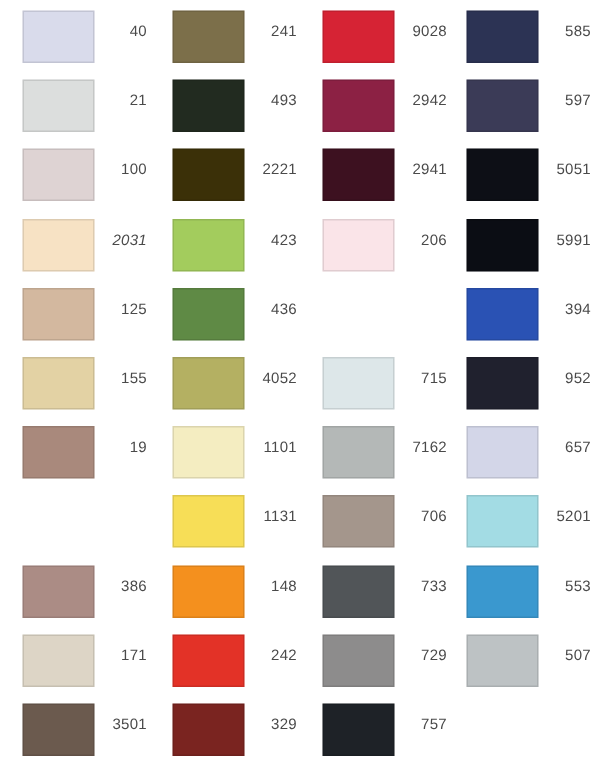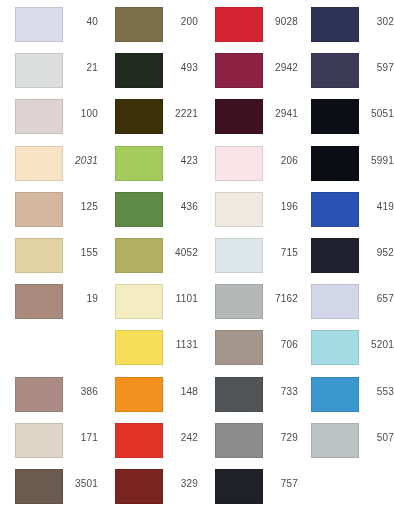--- a/index.html
+++ b/index.html
@@ -102,21 +102,21 @@
       </div>
       <div class="swatch-row" style="top: 465px;">
         <div class="swatch" title="3501" style="background-color: rgb(107, 90, 78);"></div>
         <div class="swatch-label">3501</div>
       </div>
       <div class="swatch-row" style="top: 511.2px;"></div>
     </div>
     <div class="column col-1">
       <div class="swatch-row" style="top: 3px;">
         <div class="swatch" title="369" style="background-color: rgb(124, 111, 74);"></div>
-        <div class="swatch-label">200</div>
+        <div class="swatch-label">241</div>
       </div>
       <div class="swatch-row" style="top: 49.2px;">
         <div class="swatch" title="493" style="background-color: rgb(34, 43, 32);"></div>
         <div class="swatch-label">493</div>
       </div>
       <div class="swatch-row" style="top: 95.4px;">
         <div class="swatch" title="4801" style="background-color: rgb(59, 48, 8);"></div>
         <div class="swatch-label">2221</div>
       </div>
       <div class="swatch-row" style="top: 141.6px;">
@@ -163,24 +163,20 @@
         <div class="swatch-label">2942</div>
       </div>
       <div class="swatch-row" style="top: 95.4px;">
         <div class="swatch" title="2941" style="background-color: rgb(61, 17, 32);"></div>
         <div class="swatch-label">2941</div>
       </div>
       <div class="swatch-row" style="top: 141.6px;">
         <div class="swatch" title="206" style="background-color: rgb(250, 228, 232);"></div>
         <div class="swatch-label">206</div>
       </div>
-      <div class="swatch-row" style="top: 187.8px;">
-        <div class="swatch" title="196" style="background-color: rgb(239, 233, 223);"></div>
-        <div class="swatch-label">196</div>
-      </div>
       <div class="swatch-row" style="top: 234px;">
         <div class="swatch" title="715" style="background-color: rgb(221, 231, 233);"></div>
         <div class="swatch-label">715</div>
       </div>
       <div class="swatch-row" style="top: 280.2px;">
         <div class="swatch" title="7162" style="background-color: rgb(180, 184, 183);"></div>
         <div class="swatch-label">7162</div>
       </div>
       <div class="swatch-row" style="top: 326.4px;">
         <div class="swatch" title="706" style="background-color: rgb(164, 150, 140);"></div>
@@ -196,37 +192,37 @@
       </div>
       <div class="swatch-row" style="top: 465px;">
         <div class="swatch" title="757" style="background-color: rgb(30, 34, 39);"></div>
         <div class="swatch-label">757</div>
       </div>
       <div class="swatch-row" style="top: 511.2px;"></div>
     </div>
     <div class="column col-3">
       <div class="swatch-row" style="top: 3px;">
         <div class="swatch" title="585" style="background-color: rgb(44, 51, 84);"></div>
-        <div class="swatch-label">302</div>
+        <div class="swatch-label">585</div>
       </div>
       <div class="swatch-row" style="top: 49.2px;">
         <div class="swatch" title="597" style="background-color: rgb(59, 59, 87);"></div>
         <div class="swatch-label">597</div>
       </div>
       <div class="swatch-row" style="top: 95.4px;">
         <div class="swatch" title="5051" style="background-color: rgb(13, 15, 22);"></div>
         <div class="swatch-label">5051</div>
       </div>
       <div class="swatch-row" style="top: 141.6px;">
         <div class="swatch" title="5991" style="background-color: rgb(11, 13, 20);"></div>
         <div class="swatch-label">5991</div>
       </div>
       <div class="swatch-row" style="top: 187.8px;">
         <div class="swatch" title="565" style="background-color: rgb(42, 82, 180);"></div>
-        <div class="swatch-label">419</div>
+        <div class="swatch-label">394</div>
       </div>
       <div class="swatch-row" style="top: 234px;">
         <div class="swatch" title="673" style="background-color: rgb(32, 33, 46);"></div>
         <div class="swatch-label">952</div>
       </div>
       <div class="swatch-row" style="top: 280.2px;">
         <div class="swatch" title="657" style="background-color: rgb(211, 214, 232);"></div>
         <div class="swatch-label">657</div>
       </div>
       <div class="swatch-row" style="top: 326.4px;">

